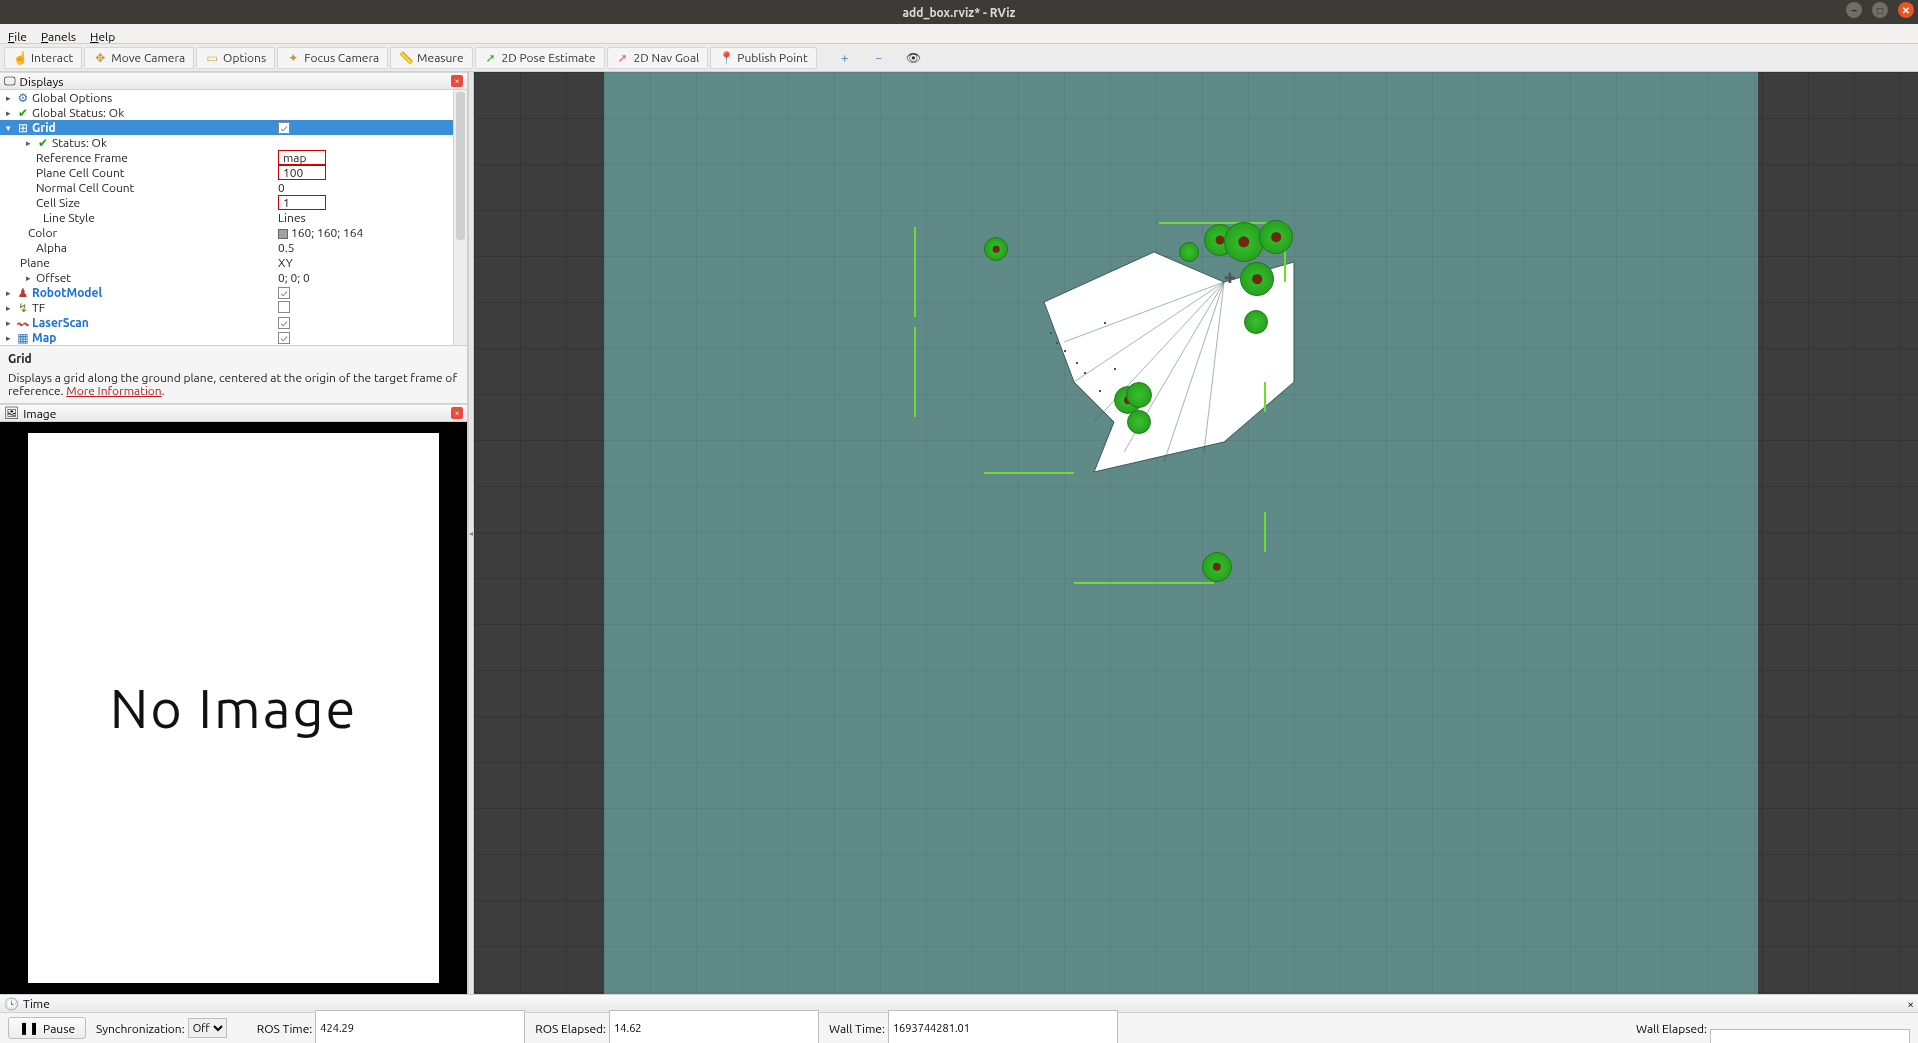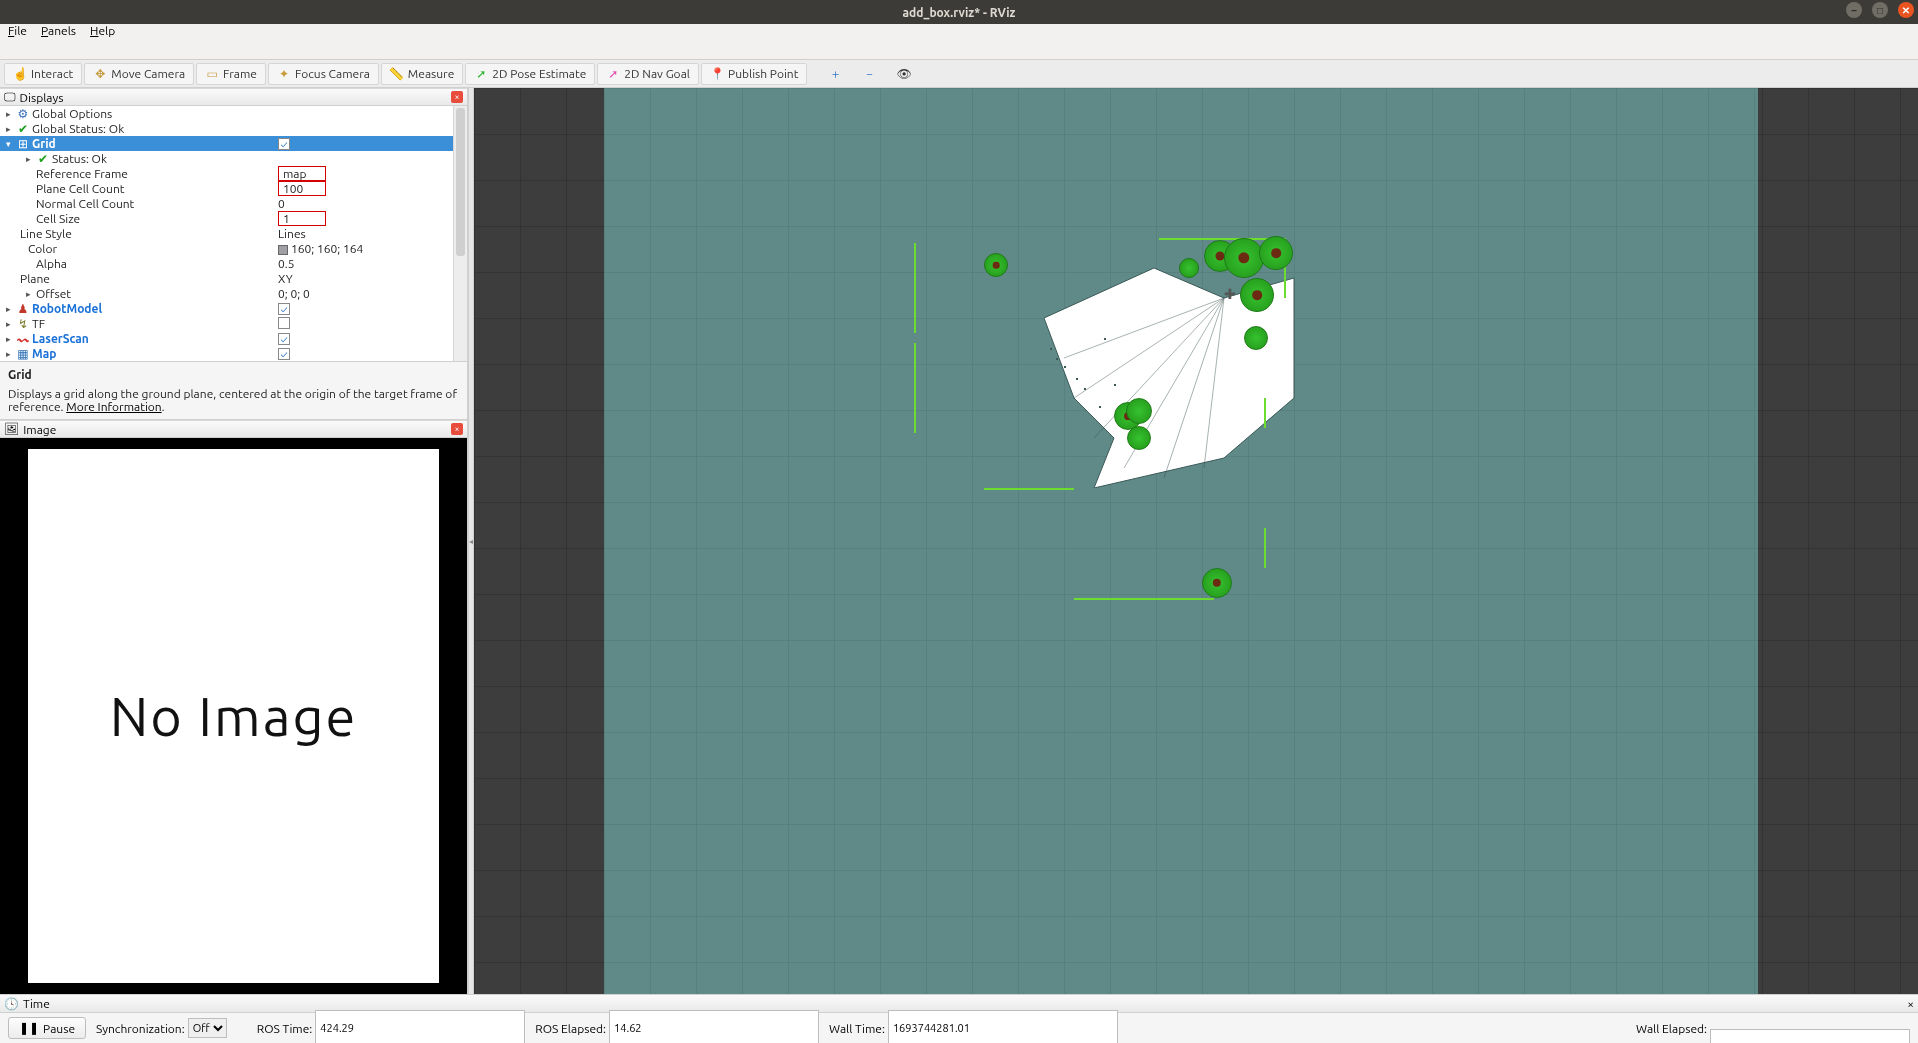--- a/index.html
+++ b/index.html
@@ -3,21 +3,21 @@
 <meta charset="utf-8">
 <style>
 * { box-sizing: border-box; margin: 0; padding: 0; font-family: Ubuntu, "Segoe UI", Arial, sans-serif; font-size: 12px; }
 html, body { width: 100%; height: 100%; background: #f0f0f0; overflow: hidden; }
 .window { width: 1918px; height: 1043px; display: flex; flex-direction: column; background: #f5f5f5; }
 .titlebar { height: 24px; background: #3c3b37; color: #dfdbd2; display: flex; align-items: center; justify-content: center; position: relative; font-size: 13px; font-weight: bold; }
 .titlebar-controls { position: absolute; right: 4px; top: 2px; display: flex; gap: 10px; }
 .tb-btn { width: 16px; height: 16px; border-radius: 8px; display: flex; align-items: center; justify-content: center; font-size: 10px; color: #555; }
 .tb-min, .tb-max { background: #706d64; color: #2b2a27; }
 .tb-close { background: #e95420; color: #fff; }
-.menubar { height: 36px; background: #f2f1f0; border-bottom: 1px solid #d1d0ce; display: flex; align-items: flex-start; padding: 0 8px; gap: 14px; }
+.menubar { height: 20px; background: #f2f1f0; border-bottom: 1px solid #d1d0ce; display: flex; align-items: flex-end; padding: 0 8px; gap: 14px; }
 .menubar span u { text-decoration: underline; }
 .toolbar { height: 28px; background: #ececec; border-bottom: 1px solid #cfcfcf; display: flex; align-items: center; padding: 0 4px; gap: 2px; }
 .tool-btn { height: 22px; padding: 0 8px; display: flex; align-items: center; gap: 4px; border: 1px solid transparent; border-radius: 2px; background: #f5f5f5; border-color: #d6d6d6; font-size: 11px; color: #333; }
 .tool-btn.flat { background: transparent; border-color: transparent; }
 .tool-btn svg, .tool-btn .icn { width: 14px; height: 14px; display: inline-block; }
 .icn { text-align: center; line-height: 14px; font-size: 12px; }
 .main { flex: 1; display: flex; min-height: 0; }
 .left-col { width: 468px; display: flex; flex-direction: column; border-right: 1px solid #cfcfcf; }
 .panel-hdr { height: 18px; background: linear-gradient(#fafafa,#e9e9e9); border-top: 1px solid #d8d8d8; border-bottom: 1px solid #d0d0d0; display: flex; align-items: center; padding: 0 4px; gap: 4px; font-size: 11px; }
 .panel-hdr .close-dot { margin-left: auto; width: 12px; height: 12px; background: #e74c3c; border-radius: 2px; display:flex;align-items:center;justify-content:center;color:#fff;font-size:9px;}
@@ -32,21 +32,21 @@
 .tree .row.sel { background: #3b8ed8; color: #fff; }
 .tree .row.sel .val { color: #fff; }
 .tree .row .chk { width:12px;height:12px;border:1px solid #888;background:#fff;display:inline-flex;align-items:center;justify-content:center;font-size:10px;color:#2471bd;}
 .tree .row .swatch { width:10px;height:10px;display:inline-block;background:#a0a0a4;border:1px solid #666;margin-right:3px;vertical-align:middle;}
 .tree .link { color:#1a72d8; }
 .red-box { border:1px solid #d40000; padding:0 4px; display:inline-block; min-width:48px; }
 .vscroll { width:14px; background:#ededed; border-left:1px solid #d6d6d6; position:relative;}
 .vscroll .thumb { position:absolute; left:2px; right:2px; top:2px; height:58%; background:#cfcfcf; border-radius:3px;}
 .desc-box { padding:6px 8px; font-size:11px; color:#222; border-bottom:1px solid #d0d0d0; }
 .desc-box .ttl { font-weight:bold; margin-bottom:6px;}
-.desc-box a { color:#000000; text-decoration:underline; }
+.desc-box a { color:#b91c1c; text-decoration:underline; }
 .btn-row { display:flex; gap:4px; padding:4px; border-bottom:1px solid #d0d0d0; }
 .btn-row button { flex:1; height:22px; background:linear-gradient(#fdfdfd,#ececec); border:1px solid #bdbdbd; border-radius:3px; font-size:11px; }
 .image-panel { flex:1; display:flex; flex-direction:column; min-height:0;}
 .image-body { flex:1; background:#000; display:flex; align-items:center; justify-content:center; }
 .image-body .inner { width:88%; height:96%; background:#fff; display:flex; align-items:center; justify-content:center; font-size:54px; font-weight:400; letter-spacing:2px; color:#111;}
 .view3d { flex:1; position:relative; background:#3a3a3a; overflow:hidden; }
 .view3d .grid-bg { position:absolute; inset:0; background:
   linear-gradient(#333 1px, transparent 1px) 0 0/46px 46px,
   linear-gradient(90deg,#333 1px, transparent 1px) 0 0/46px 46px,
   #3d3d3d; }
@@ -92,21 +92,21 @@
     <div class="tool-btn">
         <span class="icn">☝</span>
         <span>Interact</span>
       </div>
     <div class="tool-btn">
         <span class="icn" style="color:#c79a3c">✥</span>
         <span>Move Camera</span>
       </div>
     <div class="tool-btn">
         <span class="icn" style="color:#c79a3c">▭</span>
-        <span>Frame</span>
+        <span>Options</span>
       </div>
     <div class="tool-btn">
         <span class="icn" style="color:#c79a3c">✦</span>
         <span>Focus Camera</span>
       </div>
     <div class="tool-btn">
         <span class="icn" style="color:#c79a3c">📏</span>
         <span>Measure</span>
       </div>
     <div class="tool-btn">
@@ -174,21 +174,21 @@
               <span class="val"><span class="red-box">100</span></span>
             </div>
           <div class="row" style="padding-left:36px">
               <span class="lbl">Normal Cell Count</span>
               <span class="val">0</span>
             </div>
           <div class="row" style="padding-left:36px">
               <span class="lbl">Cell Size</span>
               <span class="val"><span class="red-box">1</span></span>
             </div>
-          <div class="row" style="padding-left:20px">
+          <div class="row" style="padding-left:43px">
               <span class="lbl">Line Style</span>
               <span class="val">Lines</span>
             </div>
           <div class="row" style="padding-left:28px">
               <span class="lbl">Color</span>
               <span class="val"><span class="swatch"></span><span>160; 160; 164</span></span>
             </div>
           <div class="row" style="padding-left:36px">
               <span class="lbl">Alpha</span>
               <span class="val">0.5</span>

